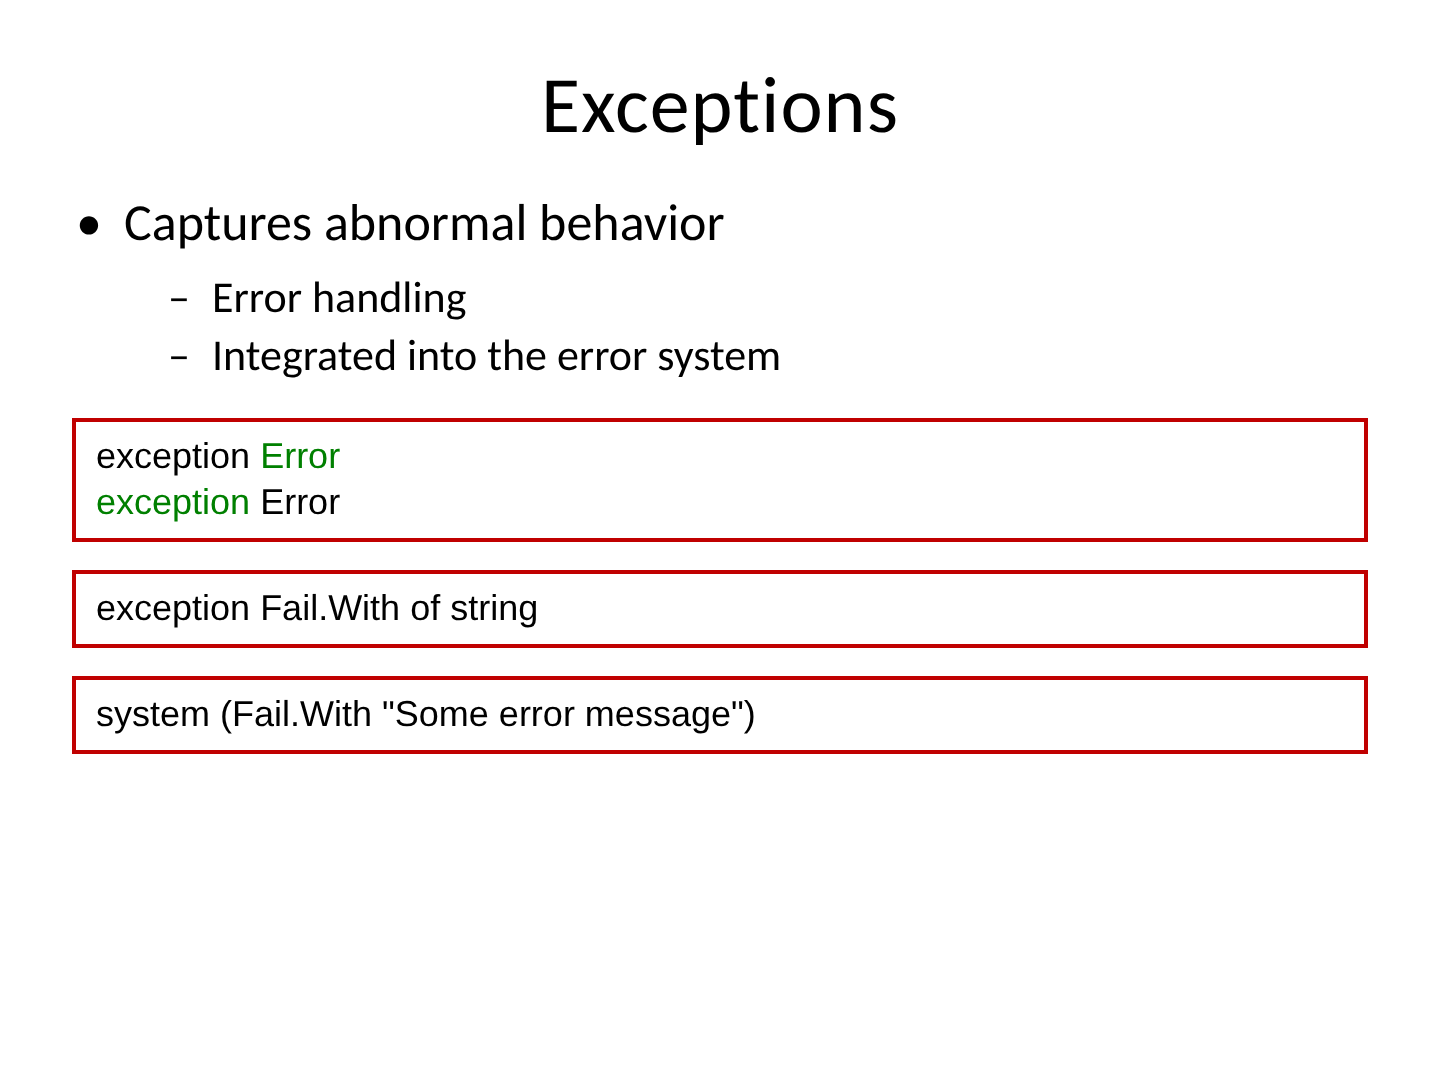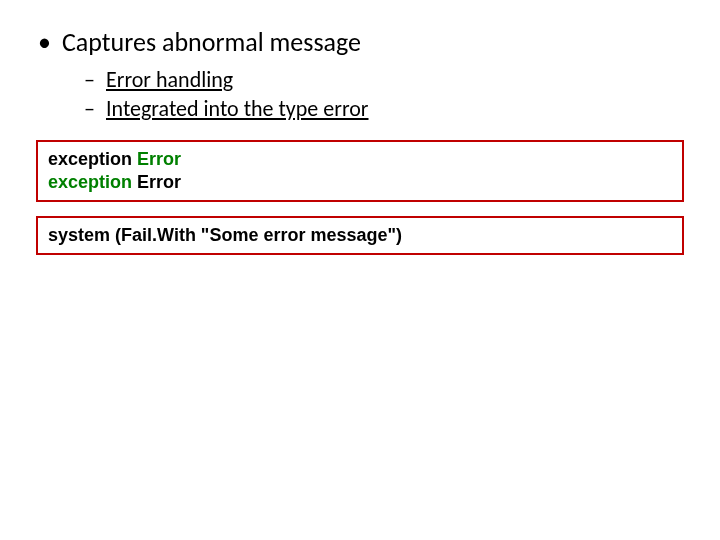--- a/index.html
+++ b/index.html
@@ -36,62 +36,64 @@
     position: absolute;
     left: 2px;
     top: 0;
     font-size: 26px;
   }
   .bullet-l2 {
     font-size: 22px;
     margin: 2px 0 2px 0;
     padding-left: 70px;
     position: relative;
-    text-decoration: underline;
   }
   .bullet-l2::before {
     content: "–";
     position: absolute;
     left: 48px;
     top: 0;
     font-size: 22px;
   }
   .codeboxes {
     margin-top: 18px;
-    font-weight: bold;
   }
   .codebox {
     border: 2px solid #c00000;
     padding: 6px 10px 6px 10px;
     margin-bottom: 14px;
     font-family: Arial, "Helvetica Neue", sans-serif;
     font-size: 18px;
     line-height: 1.28;
   }
   .codebox .blk { color: #000; }
   .codebox .grn { color: #008000; }
   .ind1 { padding-left: 22px; display: inline-block; }
 </style>
 </head>
 <body>
 
 <div class="slide">
 
+  <div class="title">Exceptions</div>
 
-  <div class="bullet-l1">Captures abnormal message</div>
+  <div class="bullet-l1">Captures abnormal behavior</div>
   <div class="bullet-l2">Error handling</div>
-  <div class="bullet-l2">Integrated into the type error</div>
+  <div class="bullet-l2">Integrated into the error system</div>
 
   <div class="codeboxes">
 
     <div class="codebox">
       <div><span class="blk">exception</span><span class="grn"> Error</span></div>
       <div><span class="grn">exception</span><span class="blk"> Error</span></div>
     </div>
 
+    <div class="codebox">
+      <div><span class="blk">exception </span><span class="blk">Fail.With </span><span class="blk">of </span><span class="blk">string</span></div>
+    </div>
 
     <div class="codebox">
       <div><span class="blk">system </span><span class="blk">(Fail.With "Some error message")</span></div>
     </div>
 
   </div>
 
 </div>
 
 </body></html>

